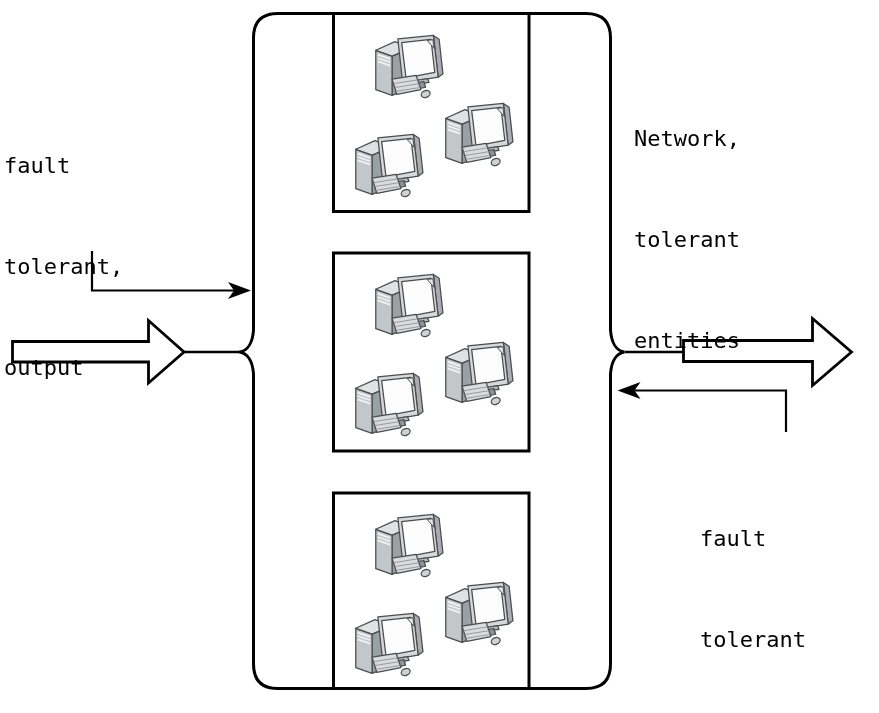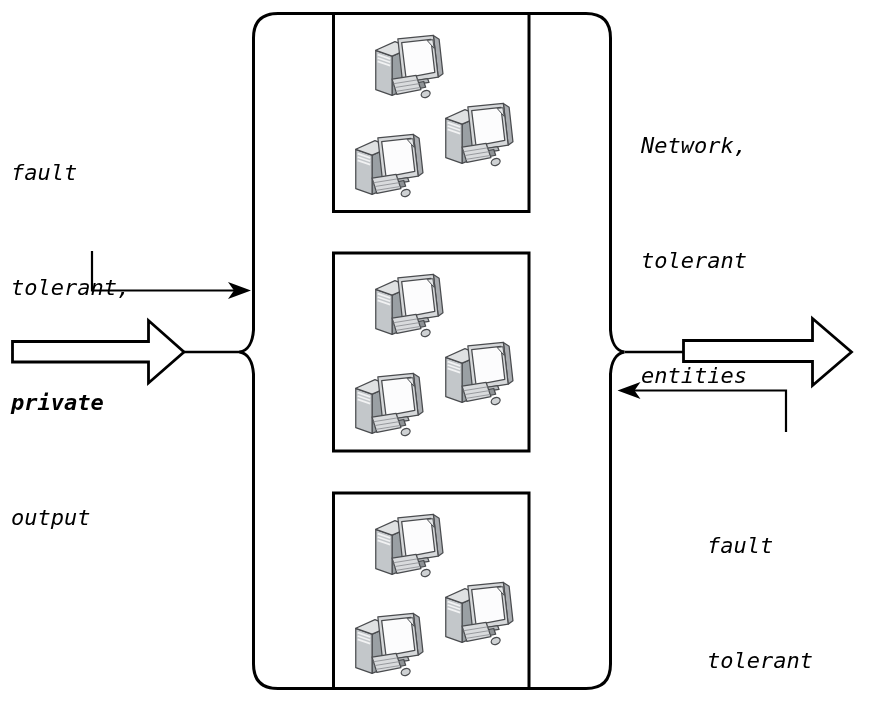--- a/index.html
+++ b/index.html
@@ -15,21 +15,21 @@
   svg.canvas { position: absolute; left: 0; top: 0; }
   .label {
     position: absolute;
     font-size: 22px;
     line-height: 31px;
     color: #000000;
     white-space: pre;
   }
   .label.center { }
   .label .bold { font-weight: bold; }
-  .label div { margin: 11px; padding: 0; font-style: italic; }
+  .label div { margin: 4px; padding: 0; }
 </style>
 </head>
 <body>
 
 <div class="page">
 
   <svg class="canvas" width="879" height="713" viewBox="0 0 879 713">
 
     <defs>
       <symbol id="pc" viewBox="0 0 100 80">
@@ -103,21 +103,20 @@
     <path d="M 92,251 V 290.5 H 236" fill="none" stroke="#000000" stroke-width="2.2"></path>
     <polygon points="251,290.5 228,282 234,290.5 228,299" fill="#000000"></polygon>
 
     <path d="M 786,432 V 390.5 H 634" fill="none" stroke="#000000" stroke-width="2.2"></path>
     <polygon points="617.5,390.5 640.5,382 634.5,390.5 640.5,399" fill="#000000"></polygon>
   </svg>
 
   <div class="label center" style="left:0px; top:84px; width:160px;">
     <div>fault</div>
     <div>tolerant,</div>
-    <div class="bold">private</div>
     <div>output</div>
   </div>
 
   <div class="label" style="left:630px; top:57px;">
     <div>Network,</div>
     <div>tolerant</div>
     <div>entities</div>
   </div>
 
   <div class="label center" style="left:696px; top:457px; width:180px;">

